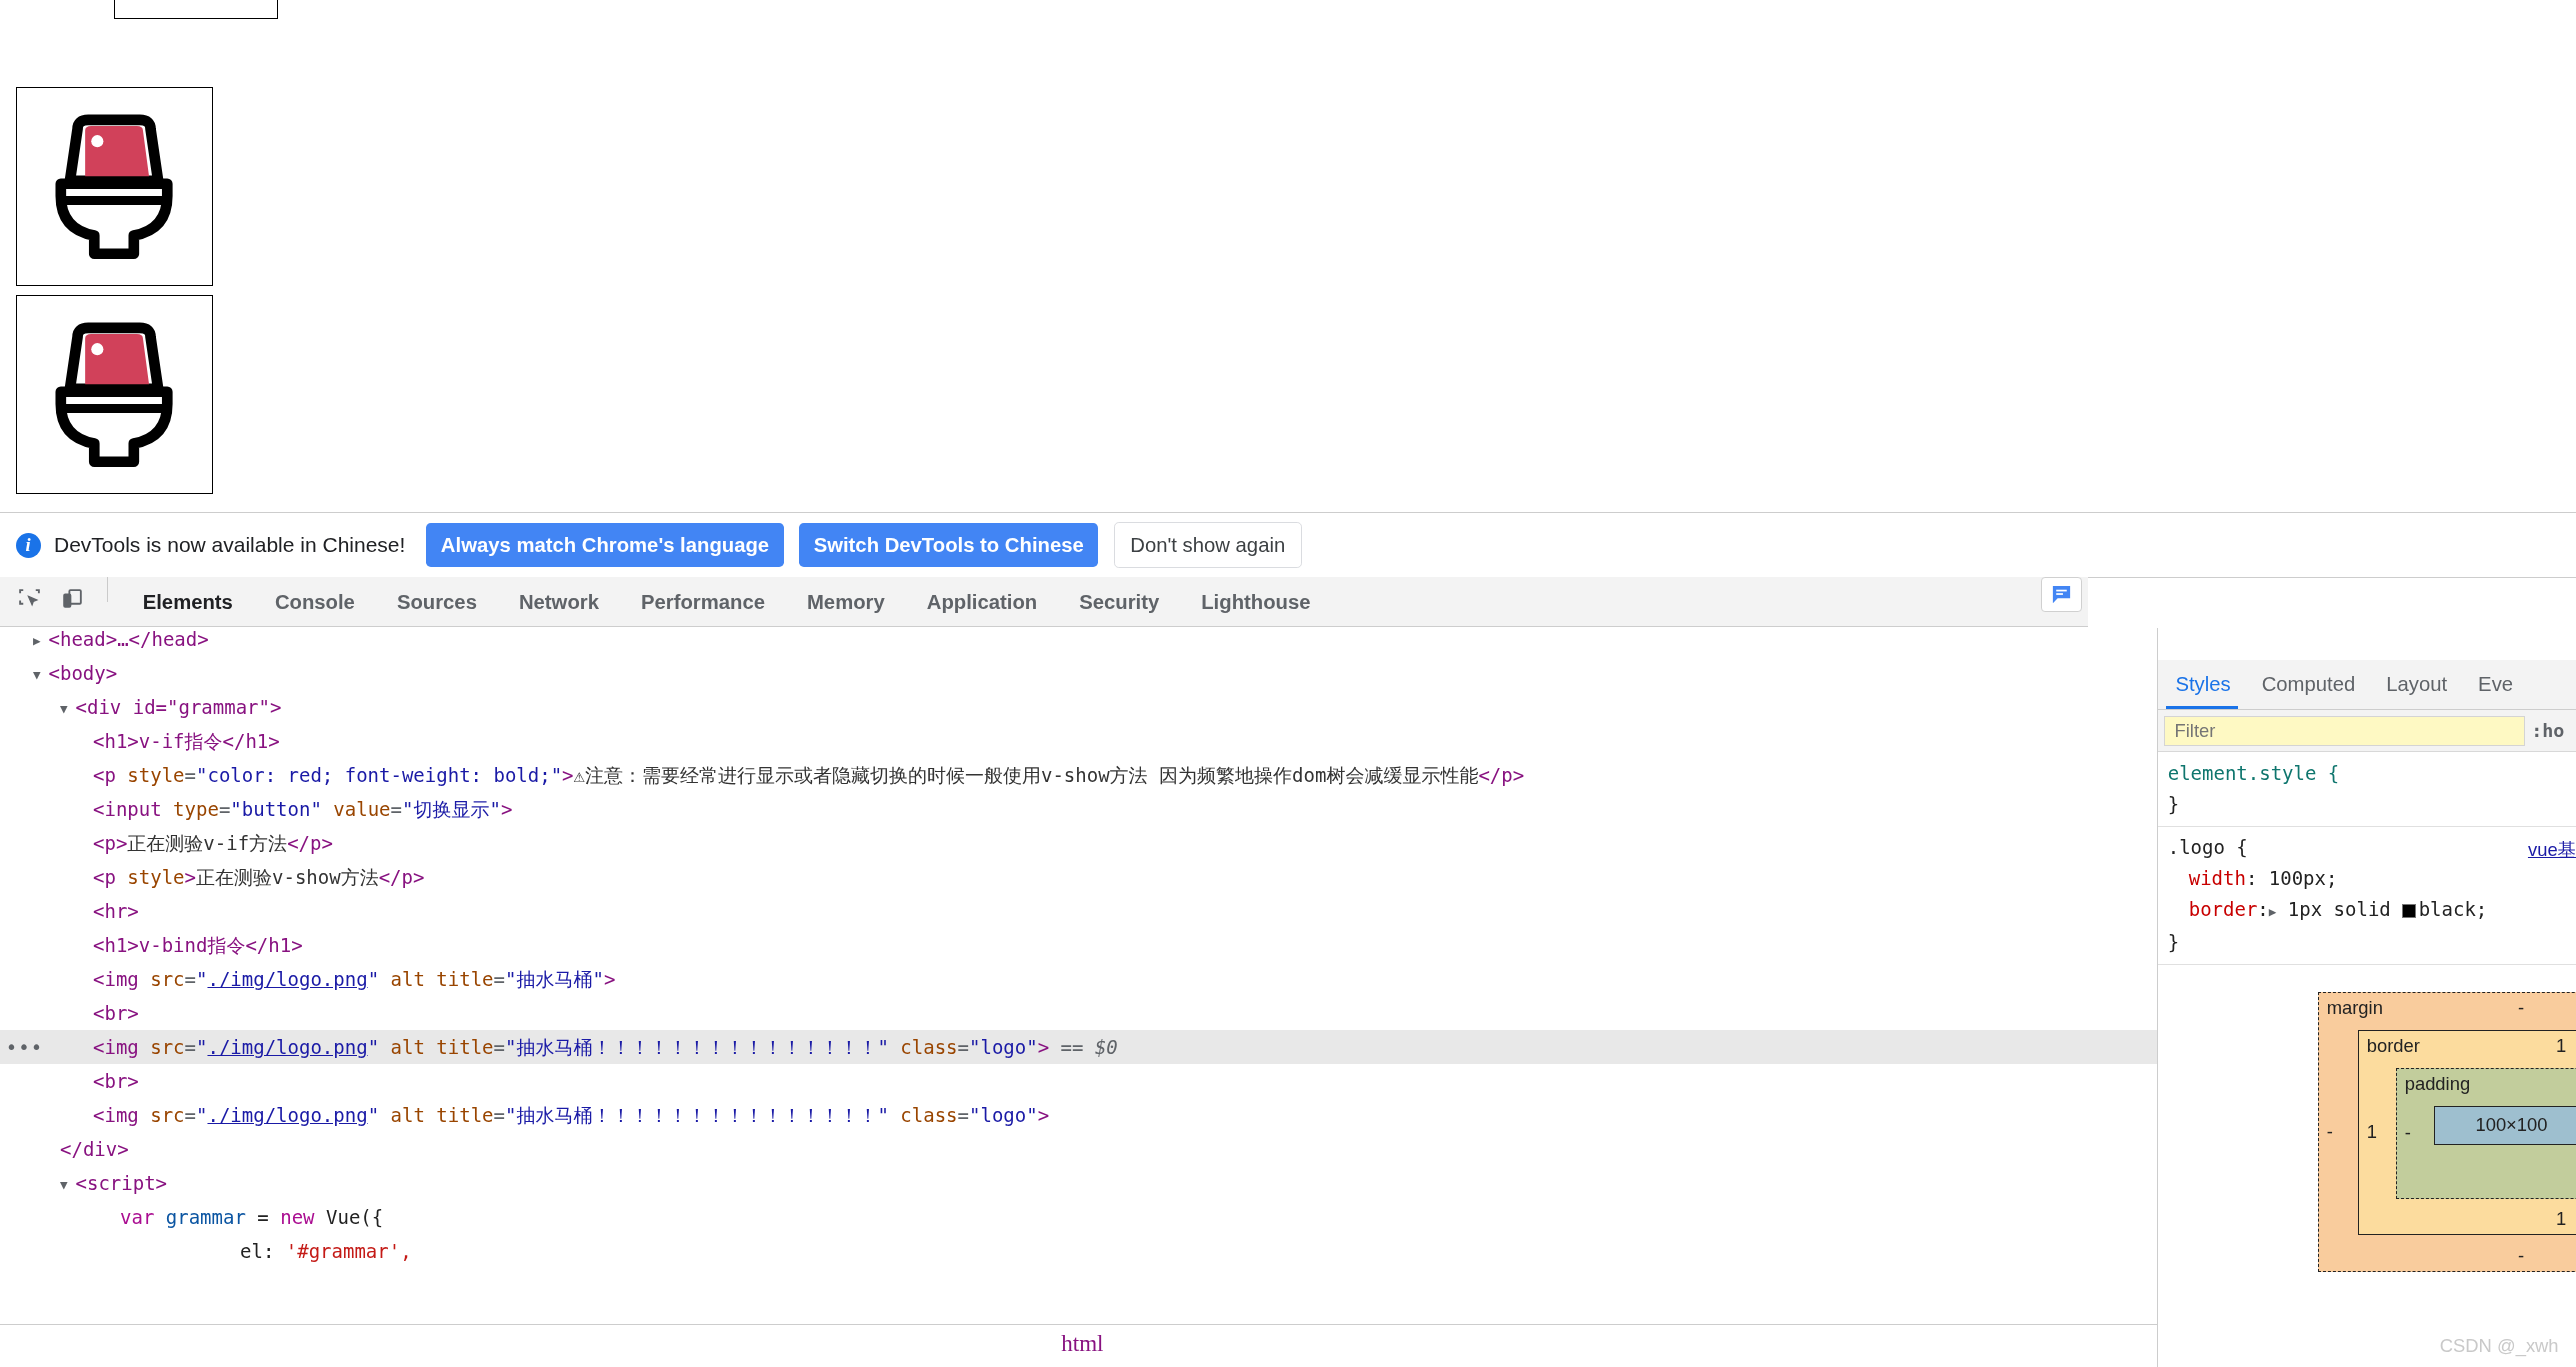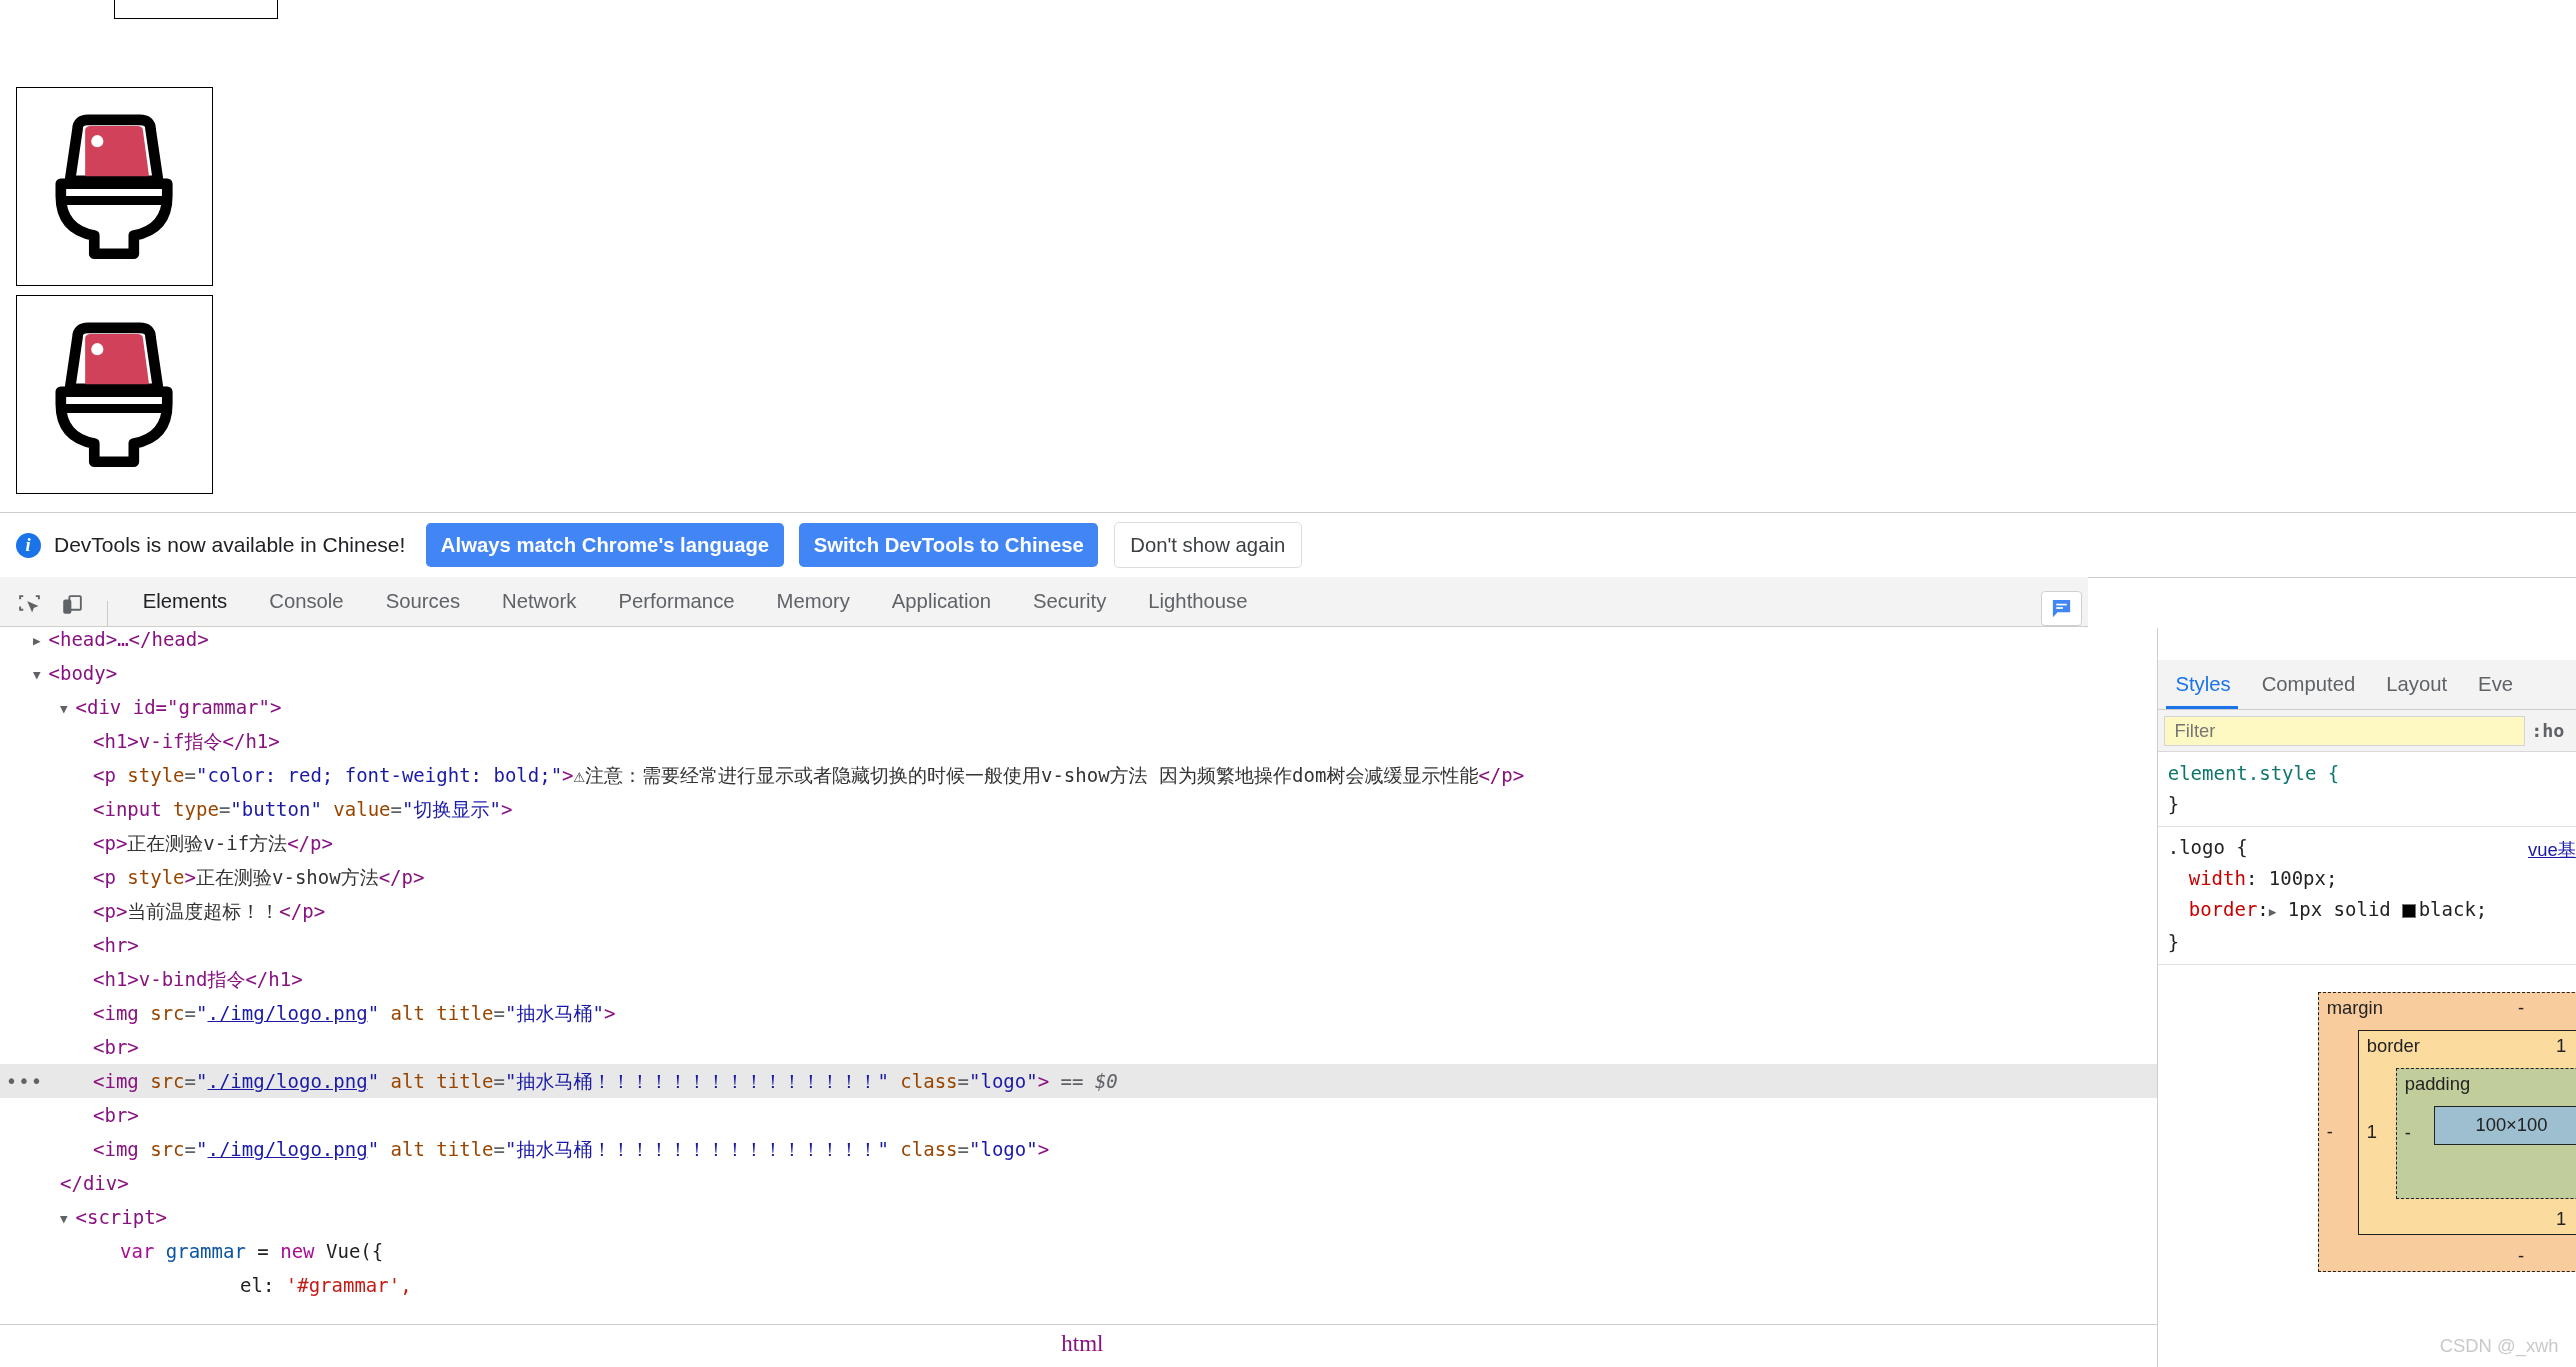--- a/index.html
+++ b/index.html
@@ -80,21 +80,21 @@
     padding: 10.6px 15.5px;
     white-space: nowrap; cursor: pointer;
   }
 
   
   .tabbar {
     position: absolute; left: 0; top: 577px;
     width: 2088px; height: 50px;
     background: #f3f3f3;
     border-bottom: 1px solid #cdcdcd;
-    display: flex; align-items: flex-end;
+    display: flex; align-items: flex-start; font-weight: bold;
   }
   .tb-icon {
     width: 43px; height: 43px;
     display:flex; align-items:center; justify-content:center;
     cursor: pointer; flex:none;
   }
   .tb-icon:first-child { margin-left: 7.7px; }
   .tb-sep {
     width: 1px; height: 25px; background: #cacaca;
     margin: 0 13.5px; flex:none;
@@ -415,23 +415,20 @@
     </div>
 
     <div class="dom-row ind3">
       <span class="punc">&lt;</span><span class="tag">p</span><span class="punc">&gt;</span><span class="txt">正在测验v-if方法</span><span class="punc">&lt;/</span><span class="tag">p</span><span class="punc">&gt;</span>
     </div>
 
     <div class="dom-row ind3">
       <span class="punc">&lt;</span><span class="tag">p</span><span class="plain"> </span><span class="attr">style</span><span class="punc">&gt;</span><span class="txt">正在测验v-show方法</span><span class="punc">&lt;/</span><span class="tag">p</span><span class="punc">&gt;</span>
     </div>
 
-    <div class="dom-row ind3">
-      <span class="punc">&lt;</span><span class="tag">p</span><span class="punc">&gt;</span><span class="txt">当前温度超标！！</span><span class="punc">&lt;/</span><span class="tag">p</span><span class="punc">&gt;</span>
-    </div>
 
     <div class="dom-row ind3">
       <span class="tag">&lt;hr&gt;</span>
     </div>
 
     <div class="dom-row ind3">
       <span class="tag">&lt;h1&gt;v-bind指令&lt;/h1&gt;</span>
     </div>
 
     <div class="dom-row ind3">

